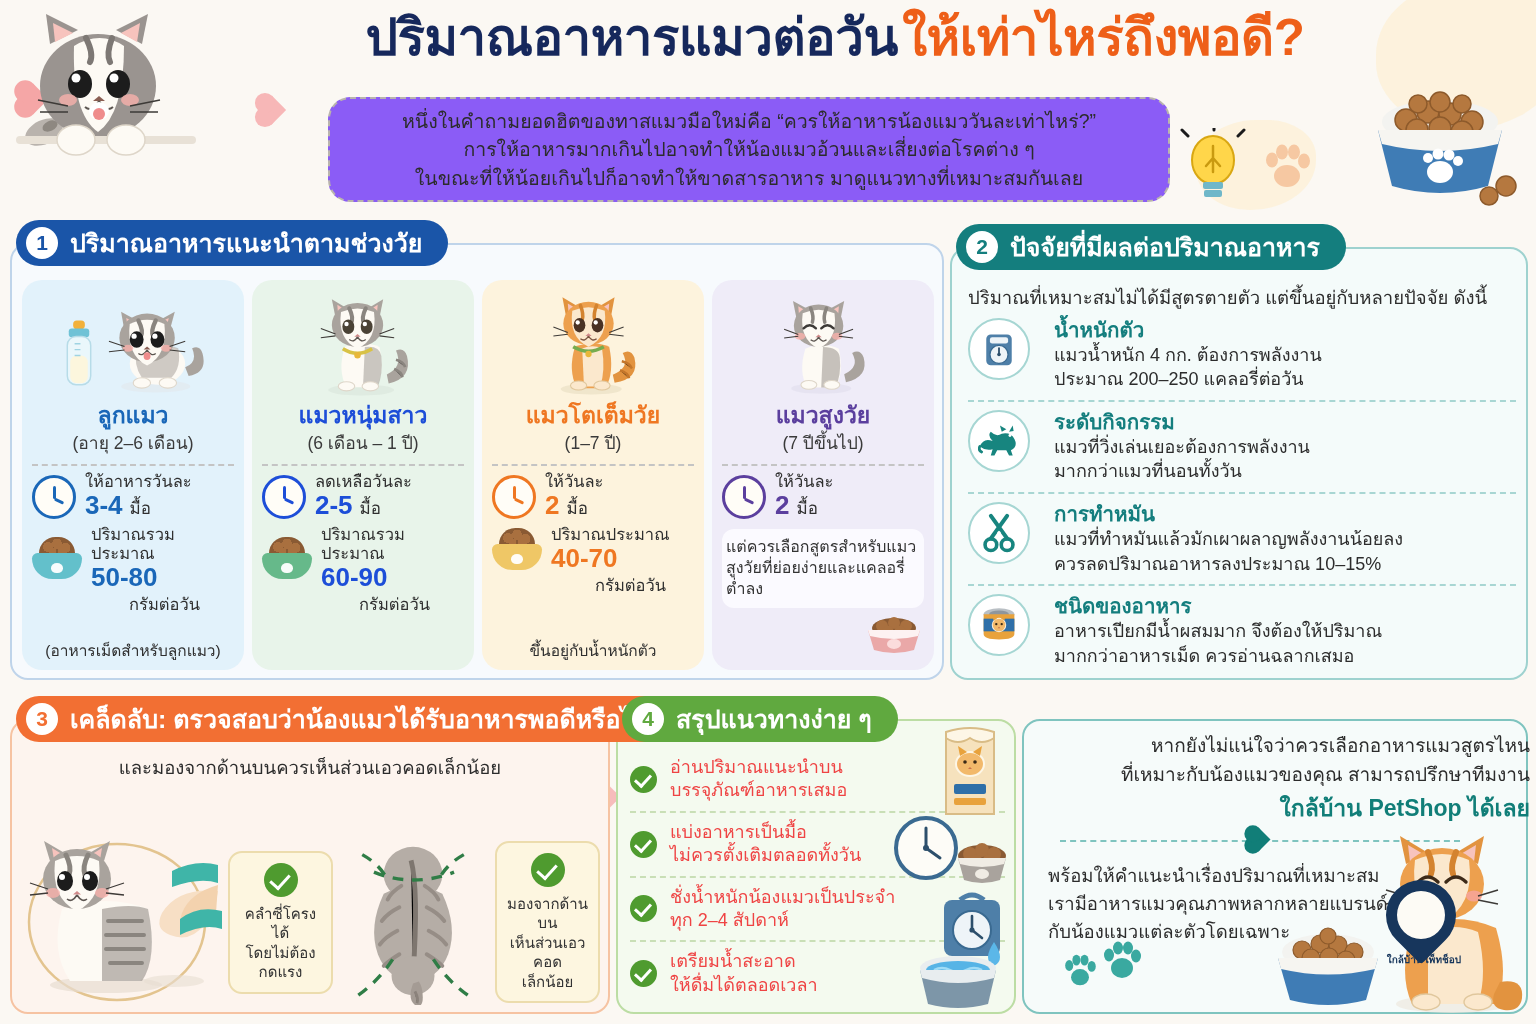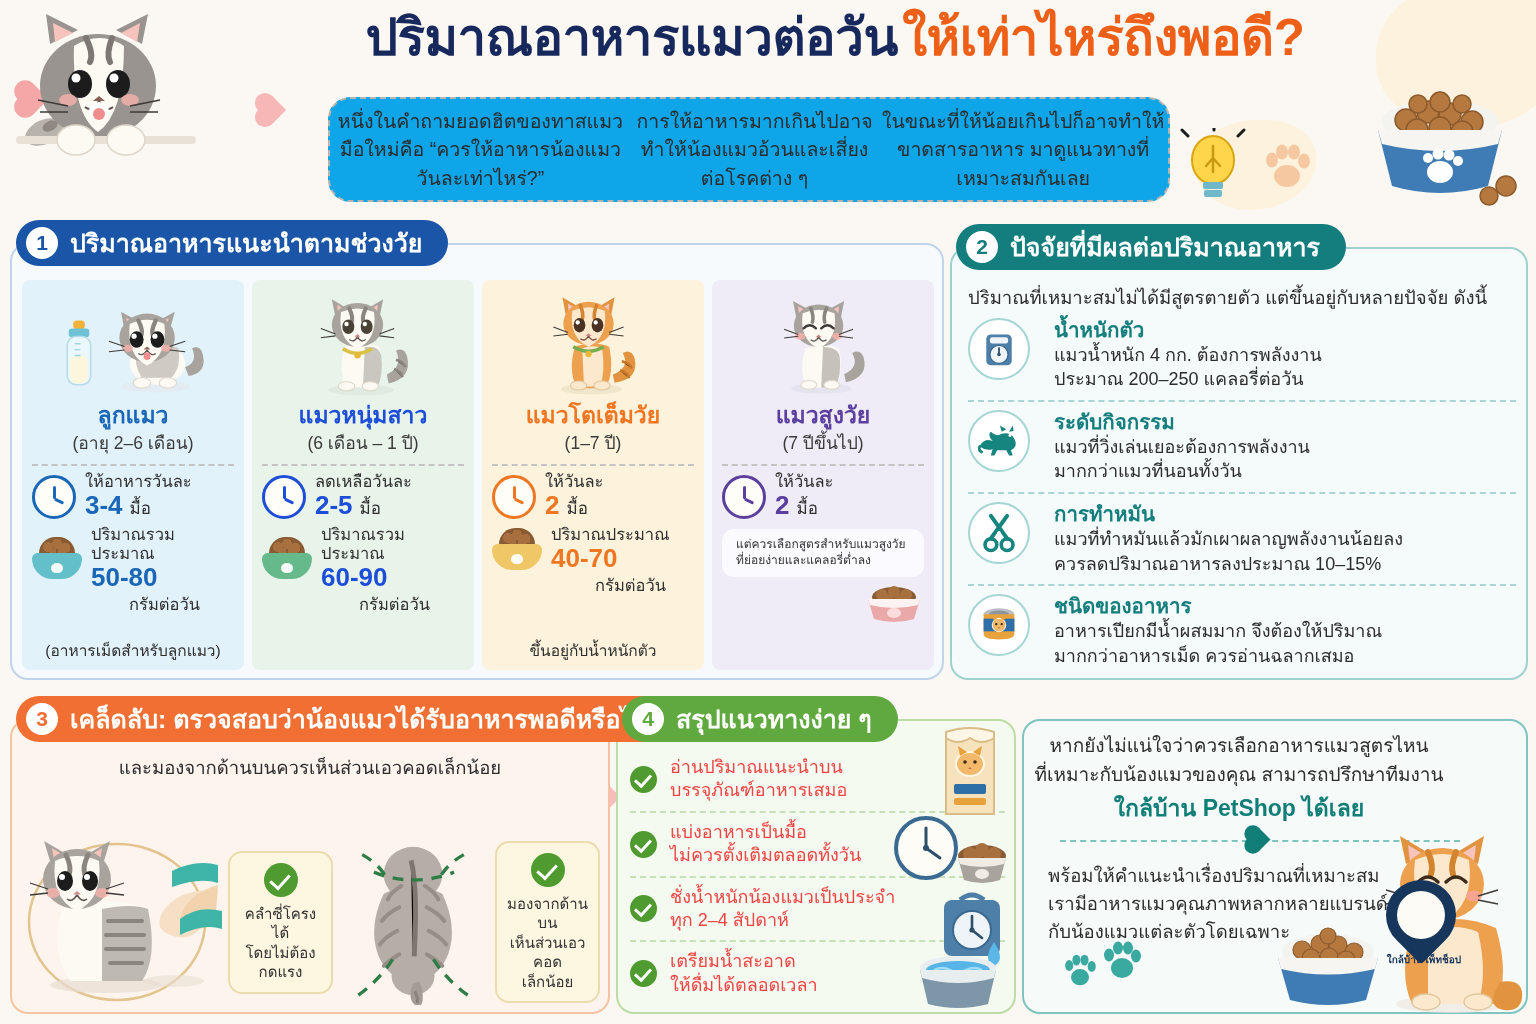--- a/index.html
+++ b/index.html
@@ -20,22 +20,22 @@
   .heart{transform:rotate(-45deg);}
 
   
   .title-wrap{position:absolute;left:230px;top:10px;width:1210px;text-align:center;}
   .title{font-size:51px;font-weight:bold;letter-spacing:-.5px;line-height:1.1;white-space:nowrap;}
   .t-navy{color:#16285c;}
   .t-orange{color:#ee5f18;}
 
   .intro{
     position:absolute;left:328px;top:97px;width:842px;height:105px;
-    border:2px dashed #b9b4ad;border-radius:22px;background:#0ea5e9;
-    display:flex;flex-direction:row;align-items:center;justify-content:center;
+    border:2px dashed #b9b4ad;border-radius:22px;background:#8b5cf6;
+    display:flex;flex-direction:column;align-items:center;justify-content:center;
     color:#2c2c2c;font-size:19.5px;line-height:1.47;text-align:center;
   }
 
   
   .pill{
     position:absolute;display:flex;align-items:center;gap:12px;
     height:46px;border-radius:24px;padding:0 26px 0 10px;
     color:#fff;font-size:25px;font-weight:bold;white-space:nowrap;z-index:5;
   }
   .pill .num{
@@ -55,37 +55,37 @@
   
   .panel{position:absolute;border-radius:18px;}
   .panel-1{left:10px;top:243px;width:934px;height:437px;background:#f7fafd;border:2px solid #bfd4ea;}
   .panel-2{left:950px;top:247px;width:578px;height:433px;background:#f4fbfa;border:2px solid #9ed2cf;}
   .panel-3{left:10px;top:719px;width:600px;height:295px;background:#fdf4ee;border:2px solid #f6c3a2;}
   .panel-4{left:616px;top:719px;width:400px;height:295px;background:#f4faef;border:2px solid #bcdda4;}
   .panel-5{left:1022px;top:719px;width:506px;height:295px;background:#f6fbfa;border:2px solid #7fc4bf;}
 
   
   .cards{position:absolute;left:22px;top:280px;width:912px;height:390px;display:flex;gap:8px;}
-  .card{flex:1;border-radius:8px;padding:8px 10px 10px;display:flex;flex-direction:column;align-items:center;position:relative;}
+  .card{flex:1;border-radius:20px;padding:8px 10px 10px;display:flex;flex-direction:column;align-items:center;position:relative;}
   .c1{background:#e2f2fb;}
   .c2{background:#e8f4ea;}
   .c3{background:#fdf3dd;}
   .c4{background:#efecf8;}
   .card-art{height:112px;width:100%;display:flex;align-items:flex-end;justify-content:center;gap:4px;}
   .card-title{font-size:23px;font-weight:bold;margin-top:2px;text-align:center;line-height:1.15;}
   .card-sub{font-size:17.5px;text-align:center;color:#3a3a3a;margin-top:1px;}
   .dash{width:100%;border-top:2px dashed #c4c4c4;margin:7px 0 6px;}
   .row{display:flex;align-items:center;gap:9px;width:100%;margin-bottom:4px;}
   .row .txt{display:flex;flex-direction:column;}
   .lbl{font-size:16.5px;color:#2f2f2f;line-height:1.15;}
   .big{font-size:26px;font-weight:bold;line-height:1.08;}
   .unit{font-size:17px;color:#2f2f2f;font-weight:normal;}
   .bigline{display:flex;align-items:baseline;gap:7px;}
   .foot{font-size:15.5px;color:#2f2f2f;text-align:center;margin-top:auto;line-height:1.25;}
-  .notebox{background:#fbfaff;border-radius:12px;padding:8px 14px;font-size:12px;line-height:1.3;color:#333;margin-top:4px;width:100%;}
+  .notebox{background:#fbfaff;border-radius:12px;padding:8px 4px;font-size:16px;line-height:1.3;color:#333;margin-top:4px;width:100%;}
 
   .t-blue{color:#1a67b8;}
   .t-green{color:#1d4ed8;}
   .t-or{color:#ef7722;}
   .t-pur{color:#5b3f9e;}
 
   
   .clock{width:44px;height:44px;border-radius:50%;border:3.5px solid currentColor;background:#fffdf7;position:relative;flex:none;}
   .clock:before,.clock:after{content:"";position:absolute;background:currentColor;border-radius:2px;}
   .clock:before{width:3px;height:13px;left:50%;top:8px;margin-left:-1.5px;transform-origin:bottom center;}
@@ -122,21 +122,21 @@
   .check.sm:before{left:8px;top:5px;width:7px;height:13px;border-width:0 3px 3px 0;}
   .art3{flex:1;display:flex;align-items:center;justify-content:center;}
 
   
   .tips{position:absolute;left:630px;top:748px;width:375px;}
   .tip{display:flex;align-items:center;gap:13px;padding:8px 0;border-bottom:2px dashed #c9dfb6;min-height:58px;}
   .tip:last-child{border-bottom:none;}
   .tip-txt{font-size:18px;line-height:1.3;color:#ef4444;}
 
   
-  .cta-top{position:absolute;left:1004px;top:732px;width:470px;text-align:center;font-size:19px;line-height:1.5;color:#2c2c2c;}
+  .cta-top{position:absolute;left:1060px;top:732px;width:470px;text-align:right;font-size:19px;line-height:1.5;color:#2c2c2c;}
   .cta-brand{font-size:23px;font-weight:bold;color:#117e78;margin-top:2px;}
   .cta-div{position:absolute;left:1060px;top:840px;width:400px;border-top:2px dashed #7fc4bf;}
   .cta-heart{position:absolute;left:1250px;top:831px;width:17px;height:17px;background:#117e78;}
   .cta-bot{position:absolute;left:1048px;top:862px;width:370px;font-size:18.5px;line-height:1.5;color:#2c2c2c;}
 
   .logo{position:absolute;left:1386px;top:880px;width:74px;height:84px;}
   .logo .pin{width:70px;height:70px;background:#17365c;border-radius:50% 50% 50% 4px;transform:rotate(-45deg);position:relative;}
   .logo .pin:after{content:"";position:absolute;left:11px;top:11px;width:48px;height:48px;background:#fdfbf5;border-radius:50%;}
   .logo-txt{position:absolute;left:-4px;top:72px;width:84px;text-align:center;font-size:10px;font-weight:bold;color:#17365c;white-space:nowrap;}
 </style>

